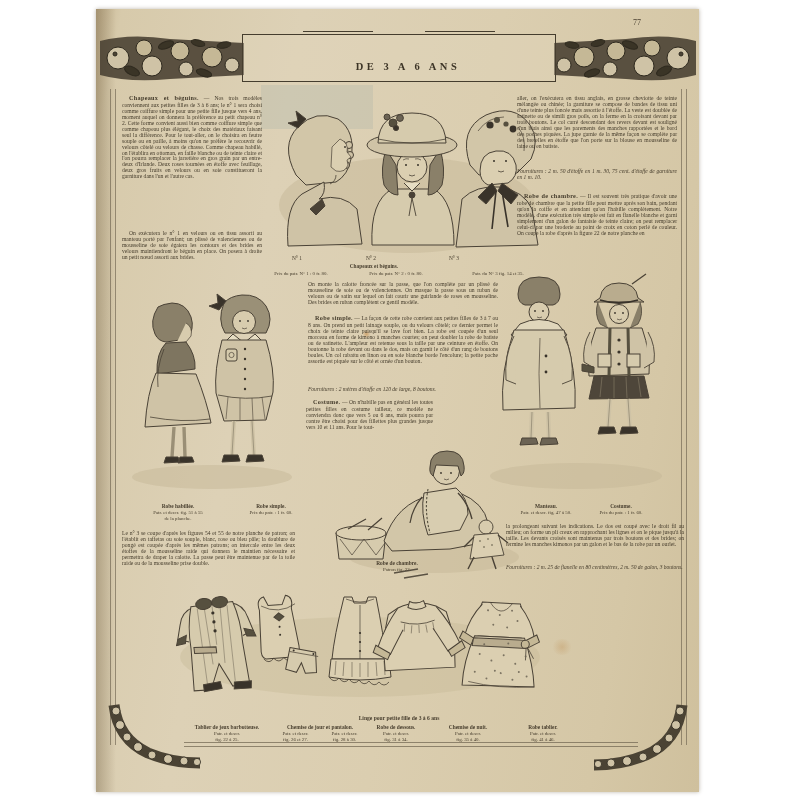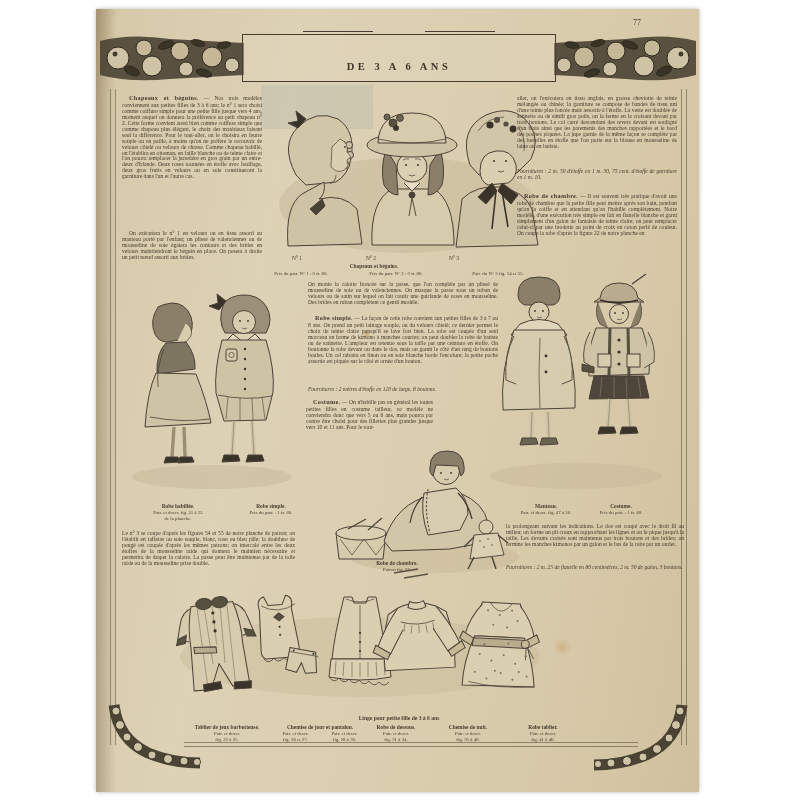--- a/index.html
+++ b/index.html
@@ -78,21 +78,21 @@
       <ellipse cx="76" cy="12" rx="8" ry="3.5" fill="#3a3426" transform="rotate(20 76 12)"></ellipse>
       <ellipse cx="44" cy="10" rx="7" ry="3" fill="#3a3426" transform="rotate(-15 44 10)"></ellipse>
       <ellipse cx="18" cy="12" rx="7" ry="3" fill="#3a3426" transform="rotate(12 18 12)"></ellipse>
       <ellipse cx="38" cy="40" rx="8" ry="3.5" fill="#3a3426" transform="rotate(-18 38 40)"></ellipse>
     </g>
   </svg>
 
   <div id="title-box" class="abs" style="left:146px;top:25px;width:312px;height:46px;">
     <div class="tabline abs" style="left:60px;top:-4px;width:70px;"></div>
     <div class="tabline abs" style="left:182px;top:-4px;width:70px;"></div>
-    <div id="title-l2" class="abs" style="left:0;top:26px;width:100%;">DE 3 A 6 ANS</div>
+    <div id="title-l2" class="abs" style="left:9px;top:26px;width:100%;">DE 3 A 6 ANS</div>
   </div>
 
   <div class="vrule abs" style="left:14px;top:80px;height:656px;"></div>
   <div class="vrule abs" style="left:585px;top:80px;height:656px;"></div>
 
   <div class="abs para" style="left:26px;top:86px;width:140px;">
     <b class="lead">Chapeaux et béguins.</b>
     <span>— Nos trois modèles conviennent aux petites filles de 3 à 6 ans; le n° 1 sera choisi comme coiffure simple pour une petite fille jusque vers 4 ans, moment auquel on donnera la préférence au petit chapeau n° 2. Cette forme convient aussi bien comme coiffure simple que comme chapeau plus élégant, le choix des matériaux faisant seul la différence. Pour le tout-aller, on le choisira en feutre souple ou en paille, à moins qu'on ne préfère le recouvrir de velours côtelé ou velours de chasse. Comme chapeau habillé, on l'établira en ottoman, en faille blanche ou de teinte claire et l'on pourra remplacer la jarretière en gros grain par un entre-deux d'Irlande. Deux roses tournées en étoffe avec feuillage, deux gros fruits en velours ou en soie constitueront la garniture dans l'un et l'autre cas.</span>
   </div>
   <div class="abs para" style="left:26px;top:221px;width:140px;">

